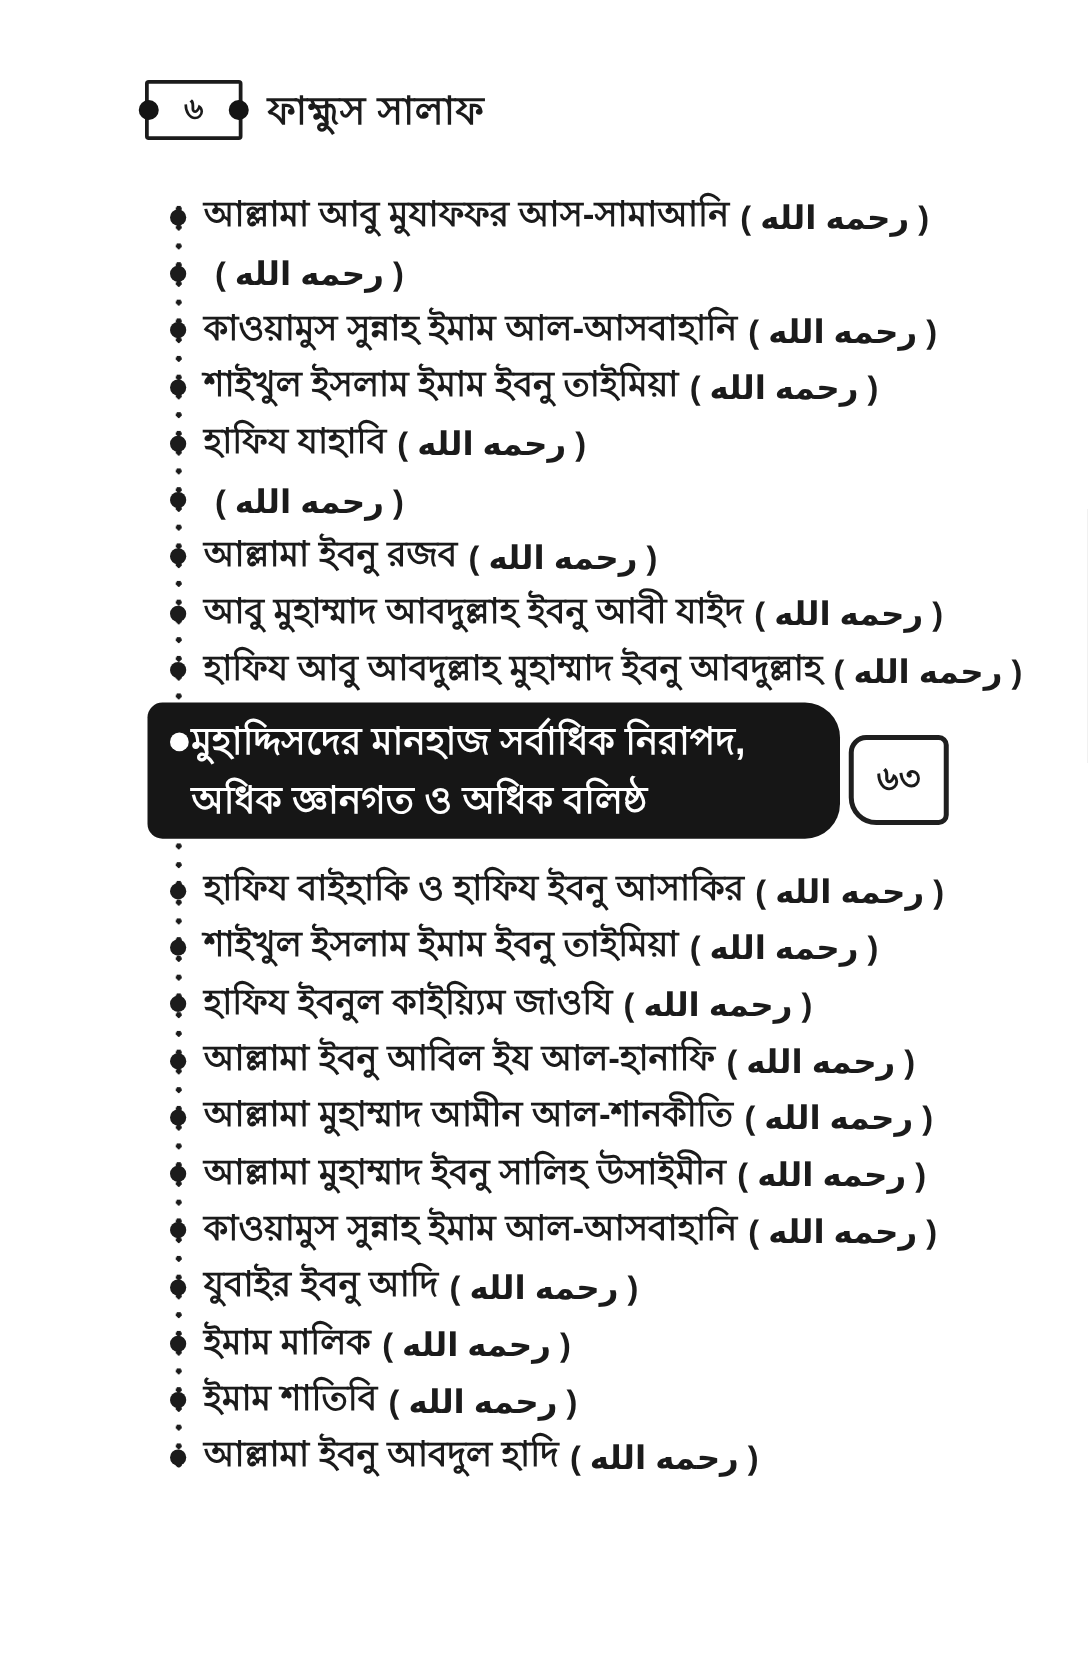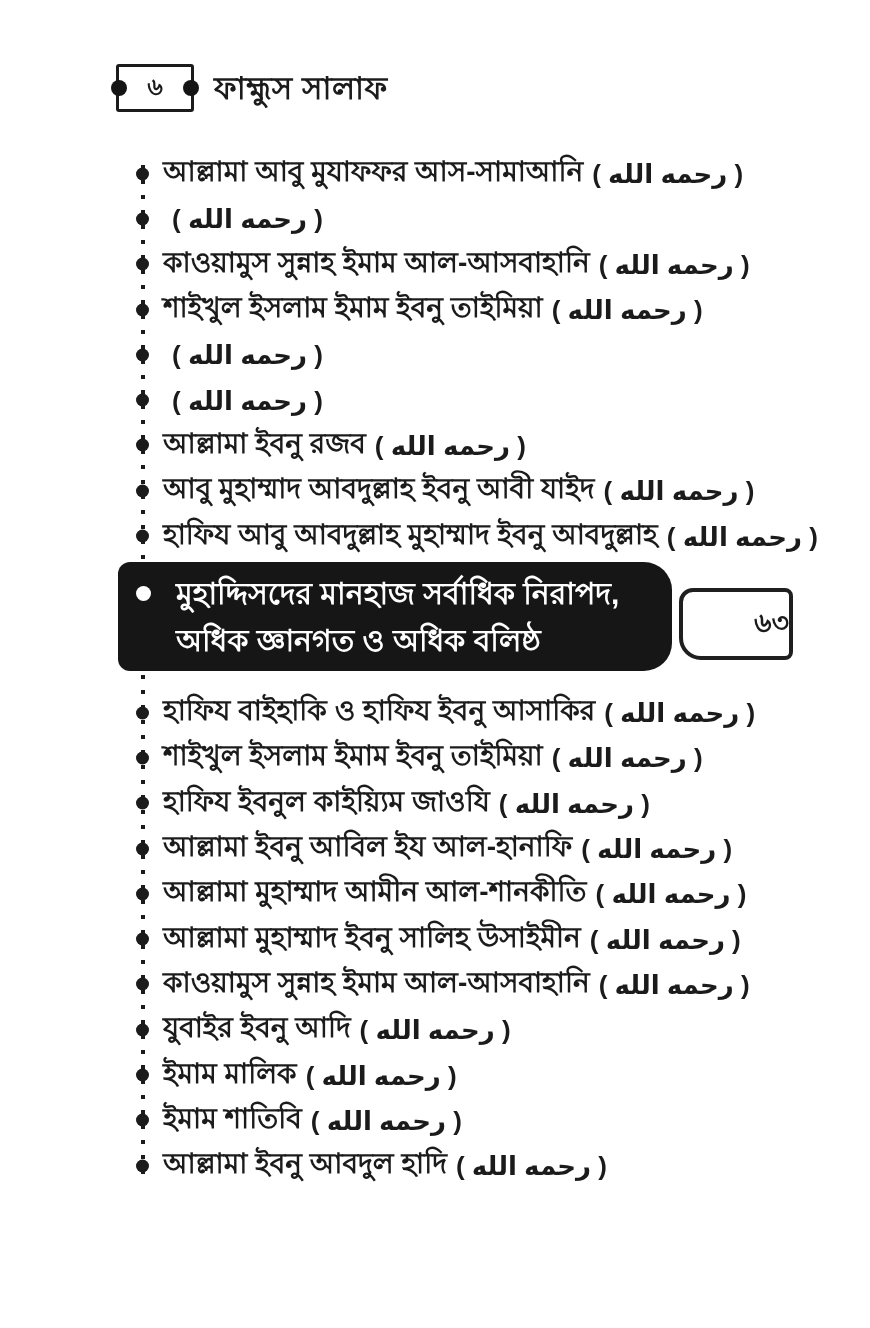--- a/index.html
+++ b/index.html
@@ -79,44 +79,43 @@
   }
 
   
   .sect{
     position:absolute;left:118px;top:562px;
     width:554px;height:109px;
     background:#161616;
     border-radius:12px 28px 28px 12px;
     color:#ffffff;
     display:flex;flex-direction:column;justify-content:center;
-    padding-left:58px;box-sizing:border-box;
+    padding-left:35px;box-sizing:border-box;
     z-index:3;
   }
   .sect .sline{
     font-size:30px;font-weight:bold;line-height:47px;
     white-space:nowrap;
   }
   .sect .wbullet{
     position:absolute;left:18px;top:24px;
     width:15px;height:15px;border-radius:50%;
     background:#ffffff;
   }
 
   
   .refbox{
     position:absolute;left:679px;top:588px;
     width:72px;height:64px;
     background:#fff;
     border:4px solid #1f1f1f;
     border-radius:14px 8px 8px 22px;
-    display:flex;align-items:center;justify-content:flex-end;
+    display:flex;align-items:center;justify-content:center;
     font-size:27px;font-weight:bold;
     z-index:4;
-    padding-left:34px;
   }
 </style>
 </head>
 <body>
 
 <div class="page">
 
   <div class="hdr">
     <div class="pnbox">
       <span class="edot l"></span>
@@ -148,20 +147,21 @@
       </li>
 
       <li class="entry">
         <span class="bullet"></span>
         <span>শাইখুল ইসলাম ইমাম ইবনু তাইমিয়া</span>
         <span class="hon">( رحمه الله )</span>
       </li>
 
       <li class="entry">
         <span class="bullet"></span>
+        <span>হাফিয যাহাবি</span>
         <span class="hon">( رحمه الله )</span>
       </li>
 
       <li class="entry">
         <span class="bullet"></span>
         <span class="hon">( رحمه الله )</span>
       </li>
 
       <li class="entry">
         <span class="bullet"></span>

